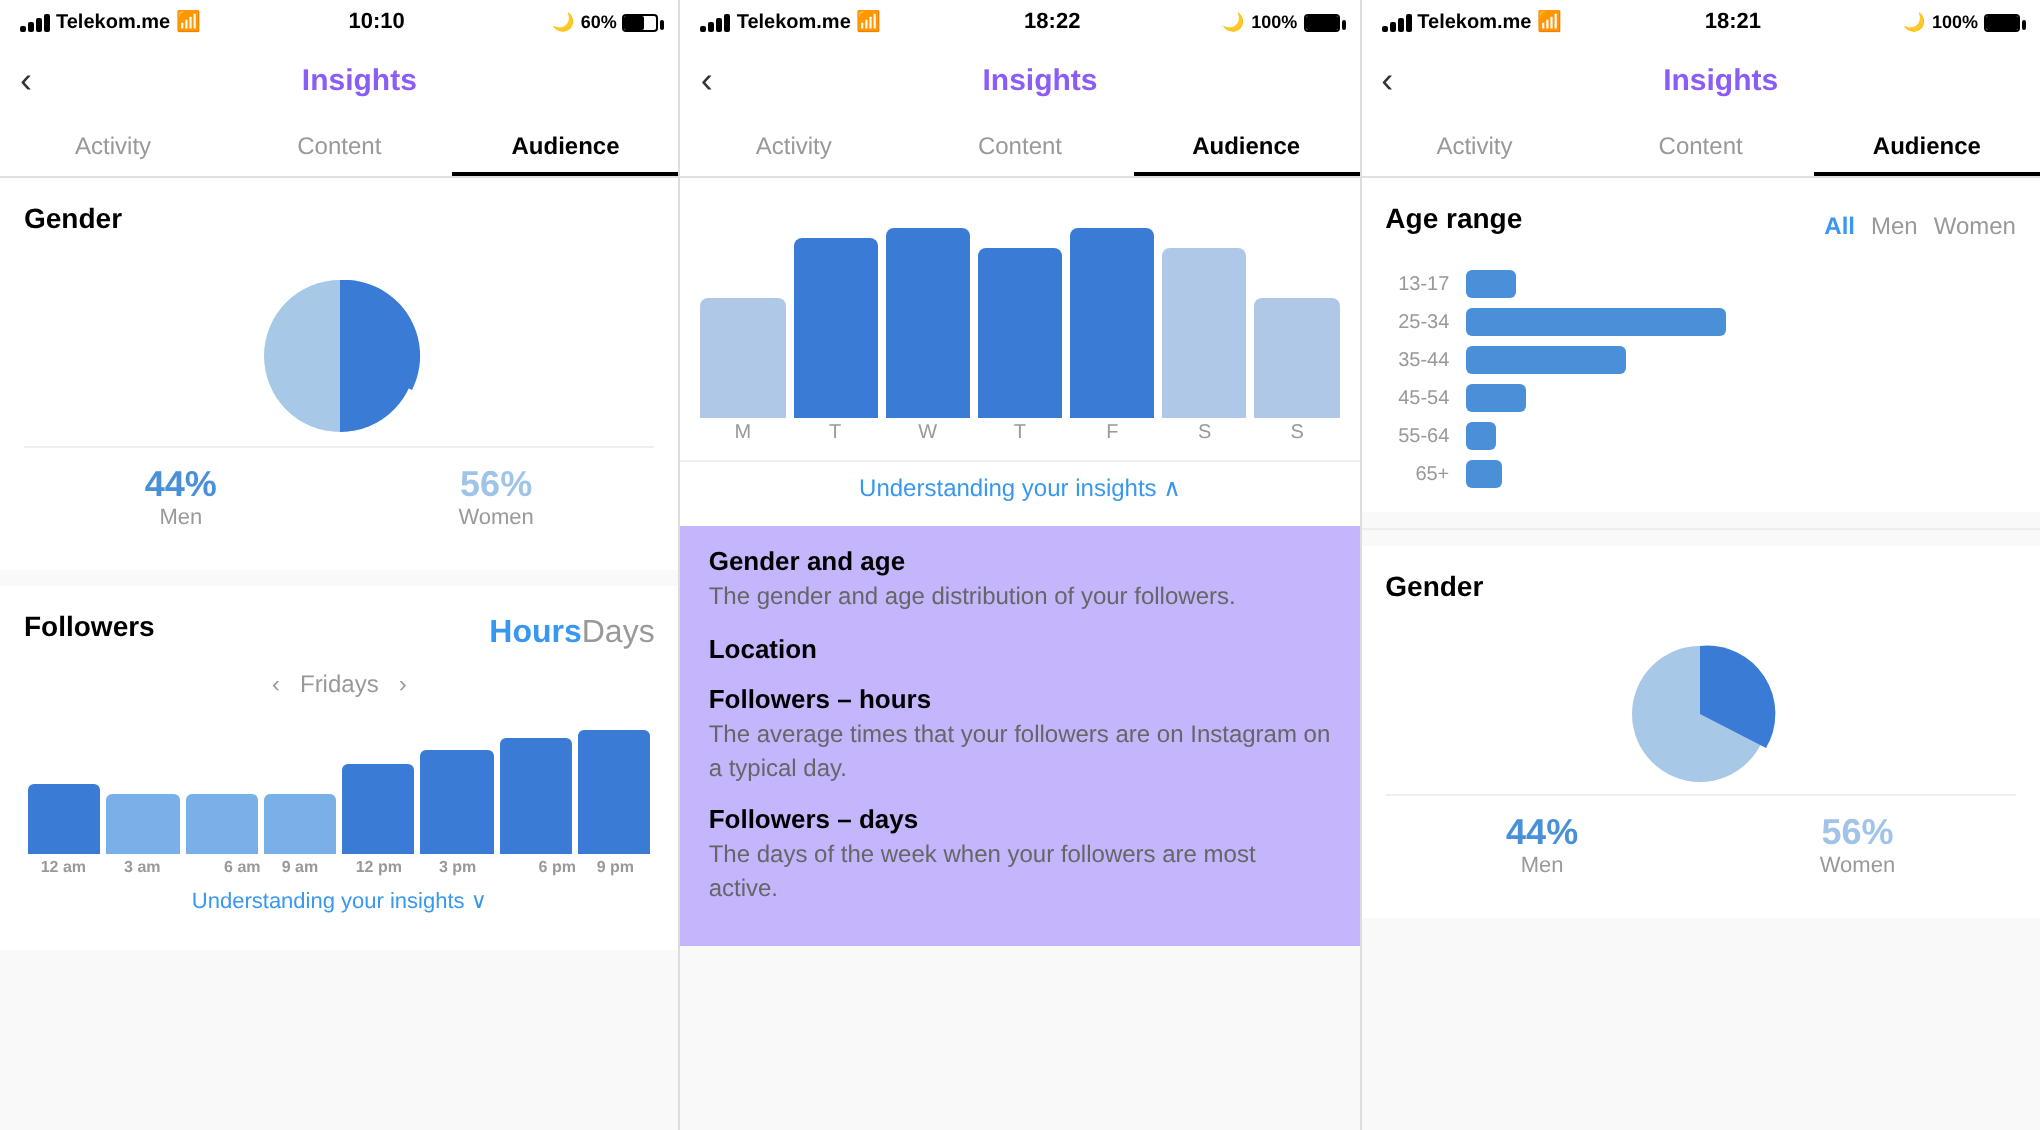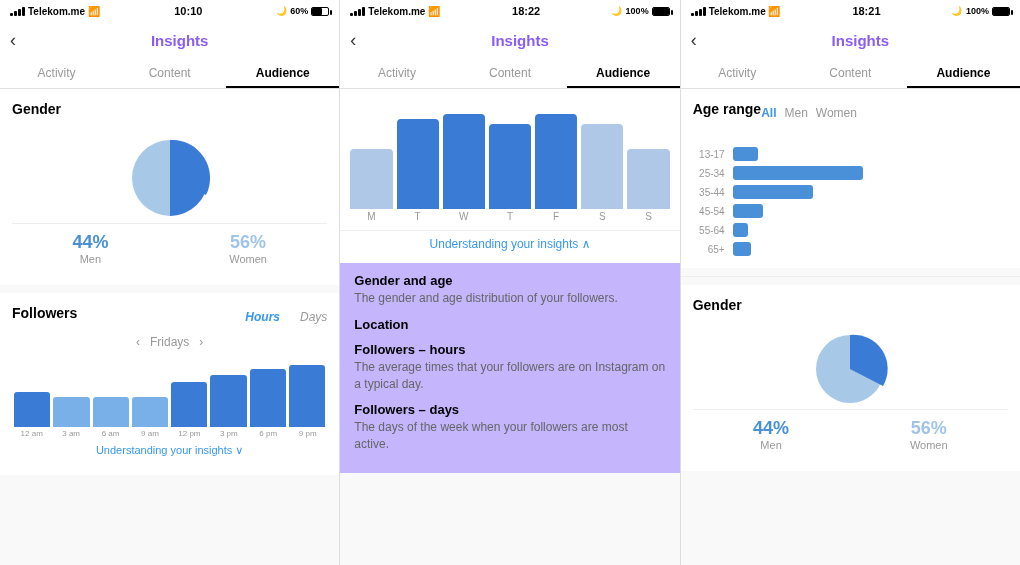--- a/index.html
+++ b/index.html
@@ -145,23 +145,22 @@
     .pie-caption { font-size: 11px; color: #999; }
     
     .followers-header {
       display: flex;
       justify-content: space-between;
       align-items: center;
       margin-bottom: 6px;
     }
     .followers-toggle {
       display: flex;
-      gap: 20px;
-      font-size: 12px;
-      font-style: italic;
+      gap: 0;
+      font-size: 16px;
     }
     .toggle-active { color: #3897f0; font-weight: 600; }
     .toggle-inactive { color: #999; }
     .day-nav {
       display: flex;
       align-items: center;
       justify-content: center;
       font-size: 12px;
       color: #333;
       gap: 10px;
@@ -239,22 +238,23 @@
       margin-bottom: 2px;
     }
     .insight-desc {
       font-size: 12px;
       color: #666;
       line-height: 1.4;
     }
     
     .age-range-header {
       display: flex;
-      align-items: center;
-      margin-bottom: 22px;
+      justify-content: space-between;
+      align-items: center;
+      margin-bottom: 10px;
     }
     .age-filter {
       display: flex;
       gap: 8px;
       font-size: 12px;
     }
     .age-filter-active { color: #3897f0; font-weight: 700; }
     .age-filter-inactive { color: #999; }
     .age-bars {
       display: flex;
@@ -375,28 +375,28 @@
             <div class="bar-col">
               <div class="bar" style="height: 52px; background: rgb(58, 123, 213);"></div>
             </div>
             <div class="bar-col">
               <div class="bar" style="height: 58px; background: rgb(58, 123, 213);"></div>
             </div>
             <div class="bar-col">
               <div class="bar" style="height: 62px; background: rgb(58, 123, 213);"></div>
             </div>
           </div>
-        <div style="display:flex;justify-content:space-around;margin-top:2px;" id="bar-labels-1">
+        <div style="display:flex;justify-content:space-around;margin-top:2px;font-weight:bold;" id="bar-labels-1">
             <div style="flex: 1 1 0%; text-align: center; font-size: 8px; color: rgb(153, 153, 153);">12 am</div>
             <div style="flex: 1 1 0%; text-align: center; font-size: 8px; color: rgb(153, 153, 153);">3 am</div>
-            <div style="flex: 1 1 0%; text-align: center; font-size: 8px; color: rgb(153, 153, 153);">6 am</div>
+            <div style="flex: 1 1 0%; text-align: right; font-size: 8px; color: rgb(153, 153, 153);">6 am</div>
             <div style="flex: 1 1 0%; text-align: center; font-size: 8px; color: rgb(153, 153, 153);">9 am</div>
             <div style="flex: 1 1 0%; text-align: center; font-size: 8px; color: rgb(153, 153, 153);">12 pm</div>
             <div style="flex: 1 1 0%; text-align: center; font-size: 8px; color: rgb(153, 153, 153);">3 pm</div>
-            <div style="flex: 1 1 0%; text-align: center; font-size: 8px; color: rgb(153, 153, 153);">6 pm</div>
+            <div style="flex: 1 1 0%; text-align: right; font-size: 8px; color: rgb(153, 153, 153);">6 pm</div>
             <div style="flex: 1 1 0%; text-align: center; font-size: 8px; color: rgb(153, 153, 153);">9 pm</div>
           </div>
         <div class="understanding-link" style="color:#3897f0;font-size:11px;padding:6px 0;text-align:center;">Understanding your insights ∨</div>
       </div>
     </div>
   </div>
 
   <div class="phone">
     <div class="status-bar">
       <div class="status-left">

